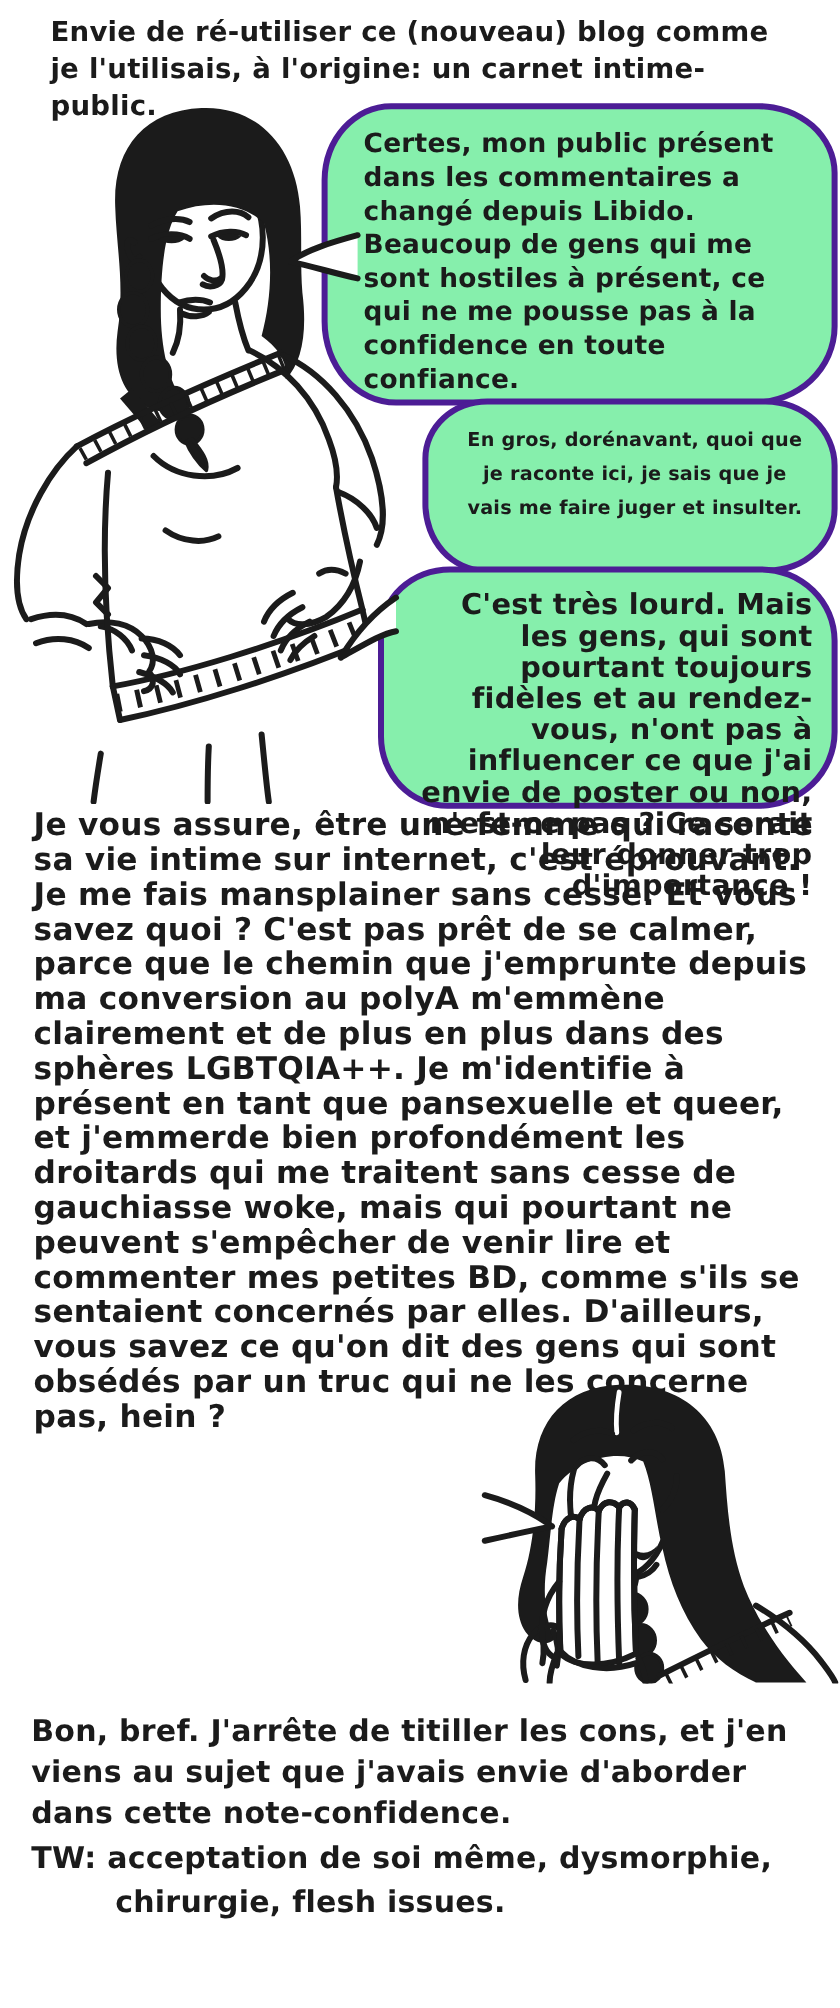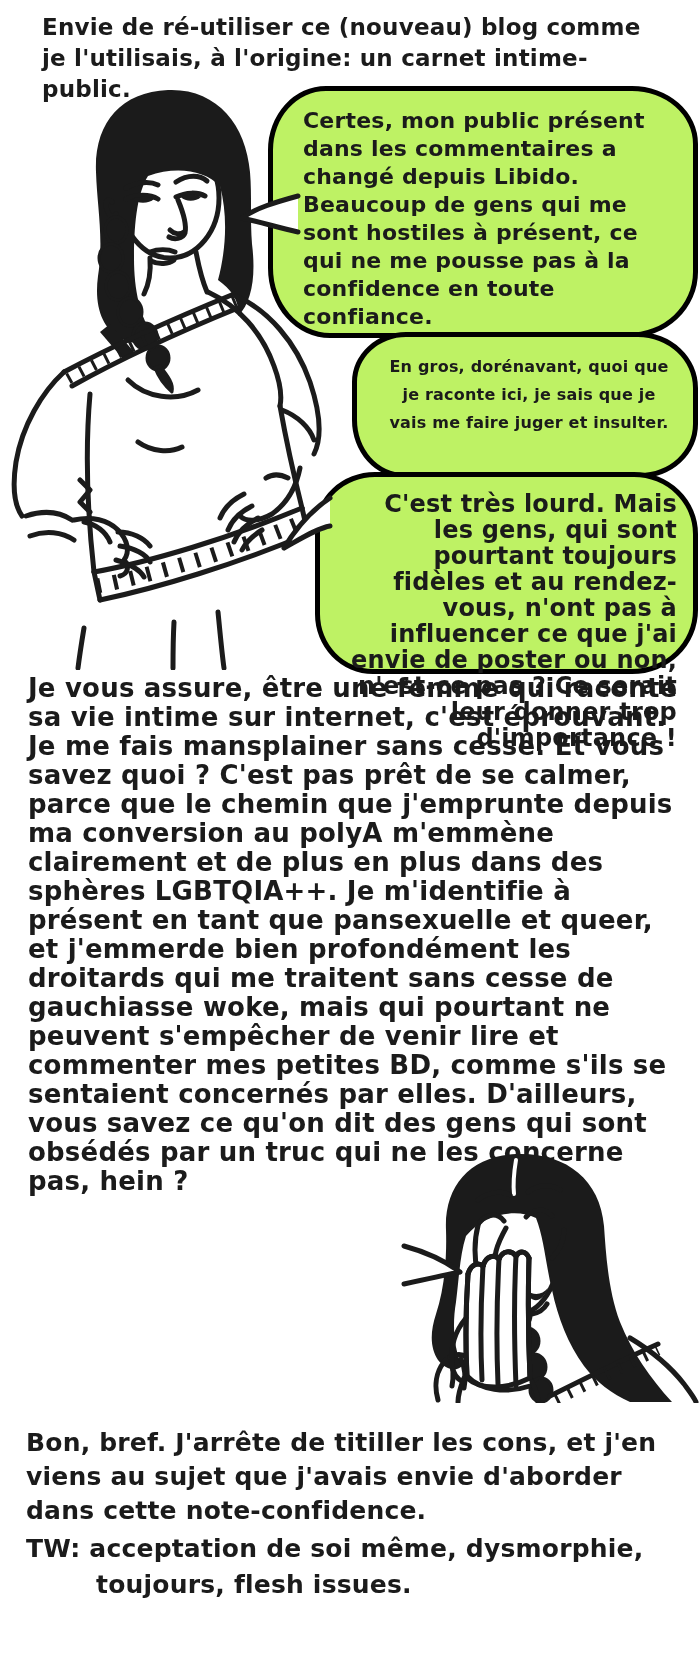--- a/index.html
+++ b/index.html
@@ -4,21 +4,21 @@
 <style>
   html,body{margin:0;padding:0;background:#ffffff;}
   #canvas{
     position:relative;width:700px;height:1673px;background:#ffffff;
     overflow:hidden;
     font-family:"DejaVu Sans",sans-serif;color:#1b1b1b;
   }
   .hand{font-weight:700;letter-spacing:.2px;}
   .caption{position:absolute;}
   .bubble{
-    position:absolute;background:#bef264;border:5px solid #000000;
+    position:absolute;background:#86efac;border:5px solid #4c1d95;
     box-sizing:border-box;
   }
   .bubble .bubble-text{
     display:block;width:100%;height:100%;box-sizing:border-box;
   }
   .tail{position:absolute;pointer-events:none;}
   .figure{position:absolute;pointer-events:none;}
   svg *{vector-effect:non-scaling-stroke;}
 
   #bubble-1{left:268px;top:86px;width:430px;height:252px;z-index:2;
@@ -209,15 +209,15 @@
     <path d="M212 244 C216 252,218 258,218 264"></path>
 
     <path d="M310 200 C330 212,350 228,364 246 C370 254,374 259,376 264"></path>
     <path d="M230 258 C266 240,302 222,338 206"></path>
     <path d="M236 262 C270 245,304 228,338 212" stroke-width="11" stroke-dasharray="3 11" stroke-linecap="butt"></path>
   </svg>
 
   <div id="outro" class="caption hand">Bon, bref. J'arrête de titiller les cons, et j'en viens au sujet que j'avais envie d'aborder dans cette note-confidence.</div>
 
   <div id="tw-line-1" class="caption hand">TW: acceptation de soi même, dysmorphie,</div>
-  <div id="tw-line-2" class="caption hand">toujours, flesh issues.</div>
+  <div id="tw-line-2" class="caption hand">chirurgie, flesh issues.</div>
 
 </div>
 
 </body></html>

